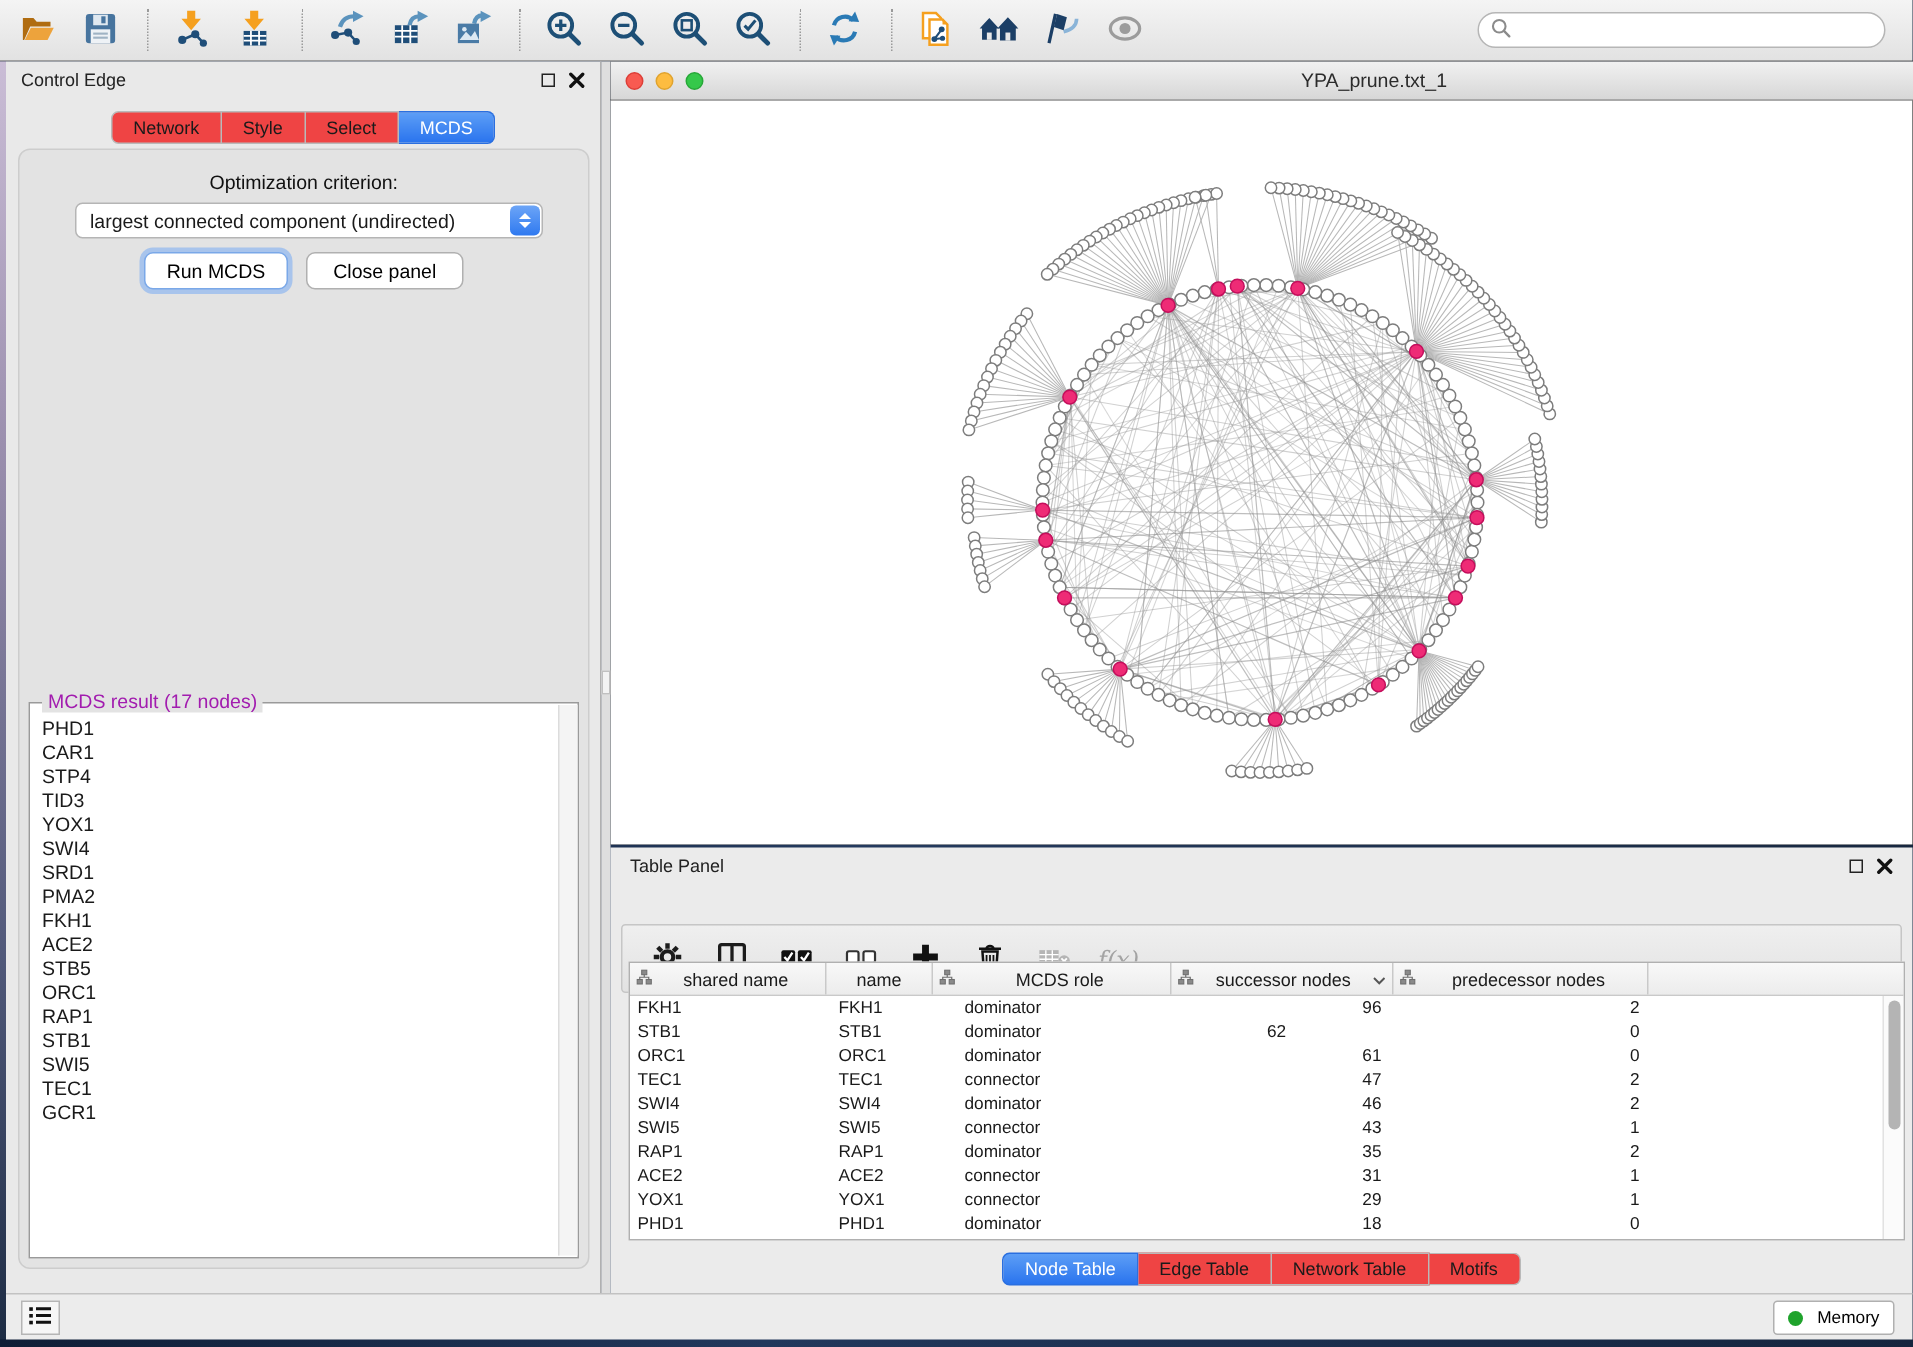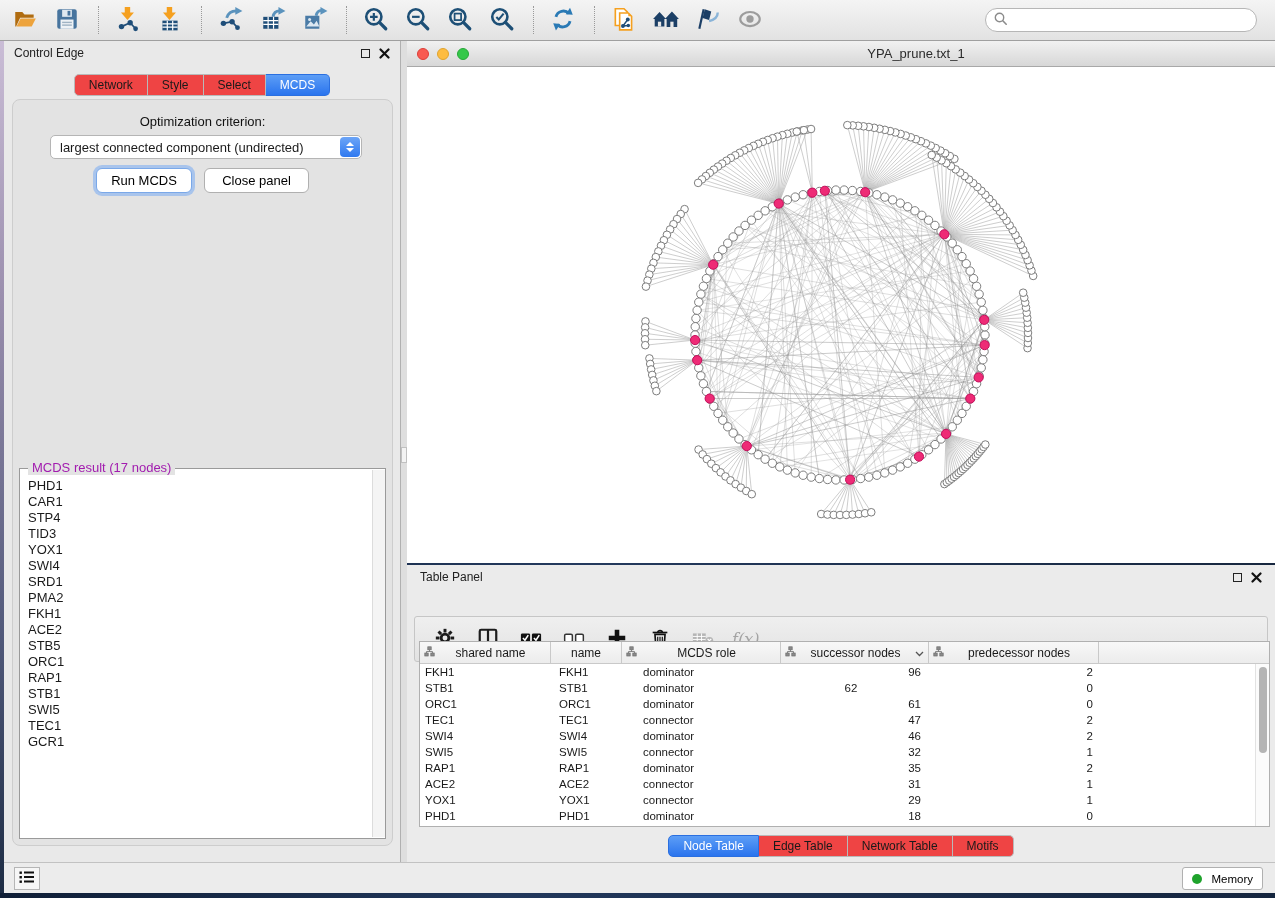--- a/index.html
+++ b/index.html
@@ -1186,21 +1186,21 @@
           <div class="td" style="width: 131px; text-align: left; padding-left: 5px;">SWI4</div>
           <div class="td" style="width: 71px; text-align: left; padding-left: 8px;">SWI4</div>
           <div class="td" style="width: 159px; text-align: left; padding-left: 21px;">dominator</div>
           <div class="td" style="width: 148px; text-align: right; padding-right: 8px;">46</div>
           <div class="td" style="width: 170px; text-align: right; padding-right: 6px;">2</div>
         </div>
         <div class="tr">
           <div class="td" style="width: 131px; text-align: left; padding-left: 5px;">SWI5</div>
           <div class="td" style="width: 71px; text-align: left; padding-left: 8px;">SWI5</div>
           <div class="td" style="width: 159px; text-align: left; padding-left: 21px;">connector</div>
-          <div class="td" style="width: 148px; text-align: right; padding-right: 8px;">32</div>
+          <div class="td" style="width: 148px; text-align: right; padding-right: 8px;">43</div>
           <div class="td" style="width: 170px; text-align: right; padding-right: 6px;">1</div>
         </div>
         <div class="tr">
           <div class="td" style="width: 131px; text-align: left; padding-left: 5px;">RAP1</div>
           <div class="td" style="width: 71px; text-align: left; padding-left: 8px;">RAP1</div>
           <div class="td" style="width: 159px; text-align: left; padding-left: 21px;">dominator</div>
           <div class="td" style="width: 148px; text-align: right; padding-right: 8px;">35</div>
           <div class="td" style="width: 170px; text-align: right; padding-right: 6px;">2</div>
         </div>
         <div class="tr">

